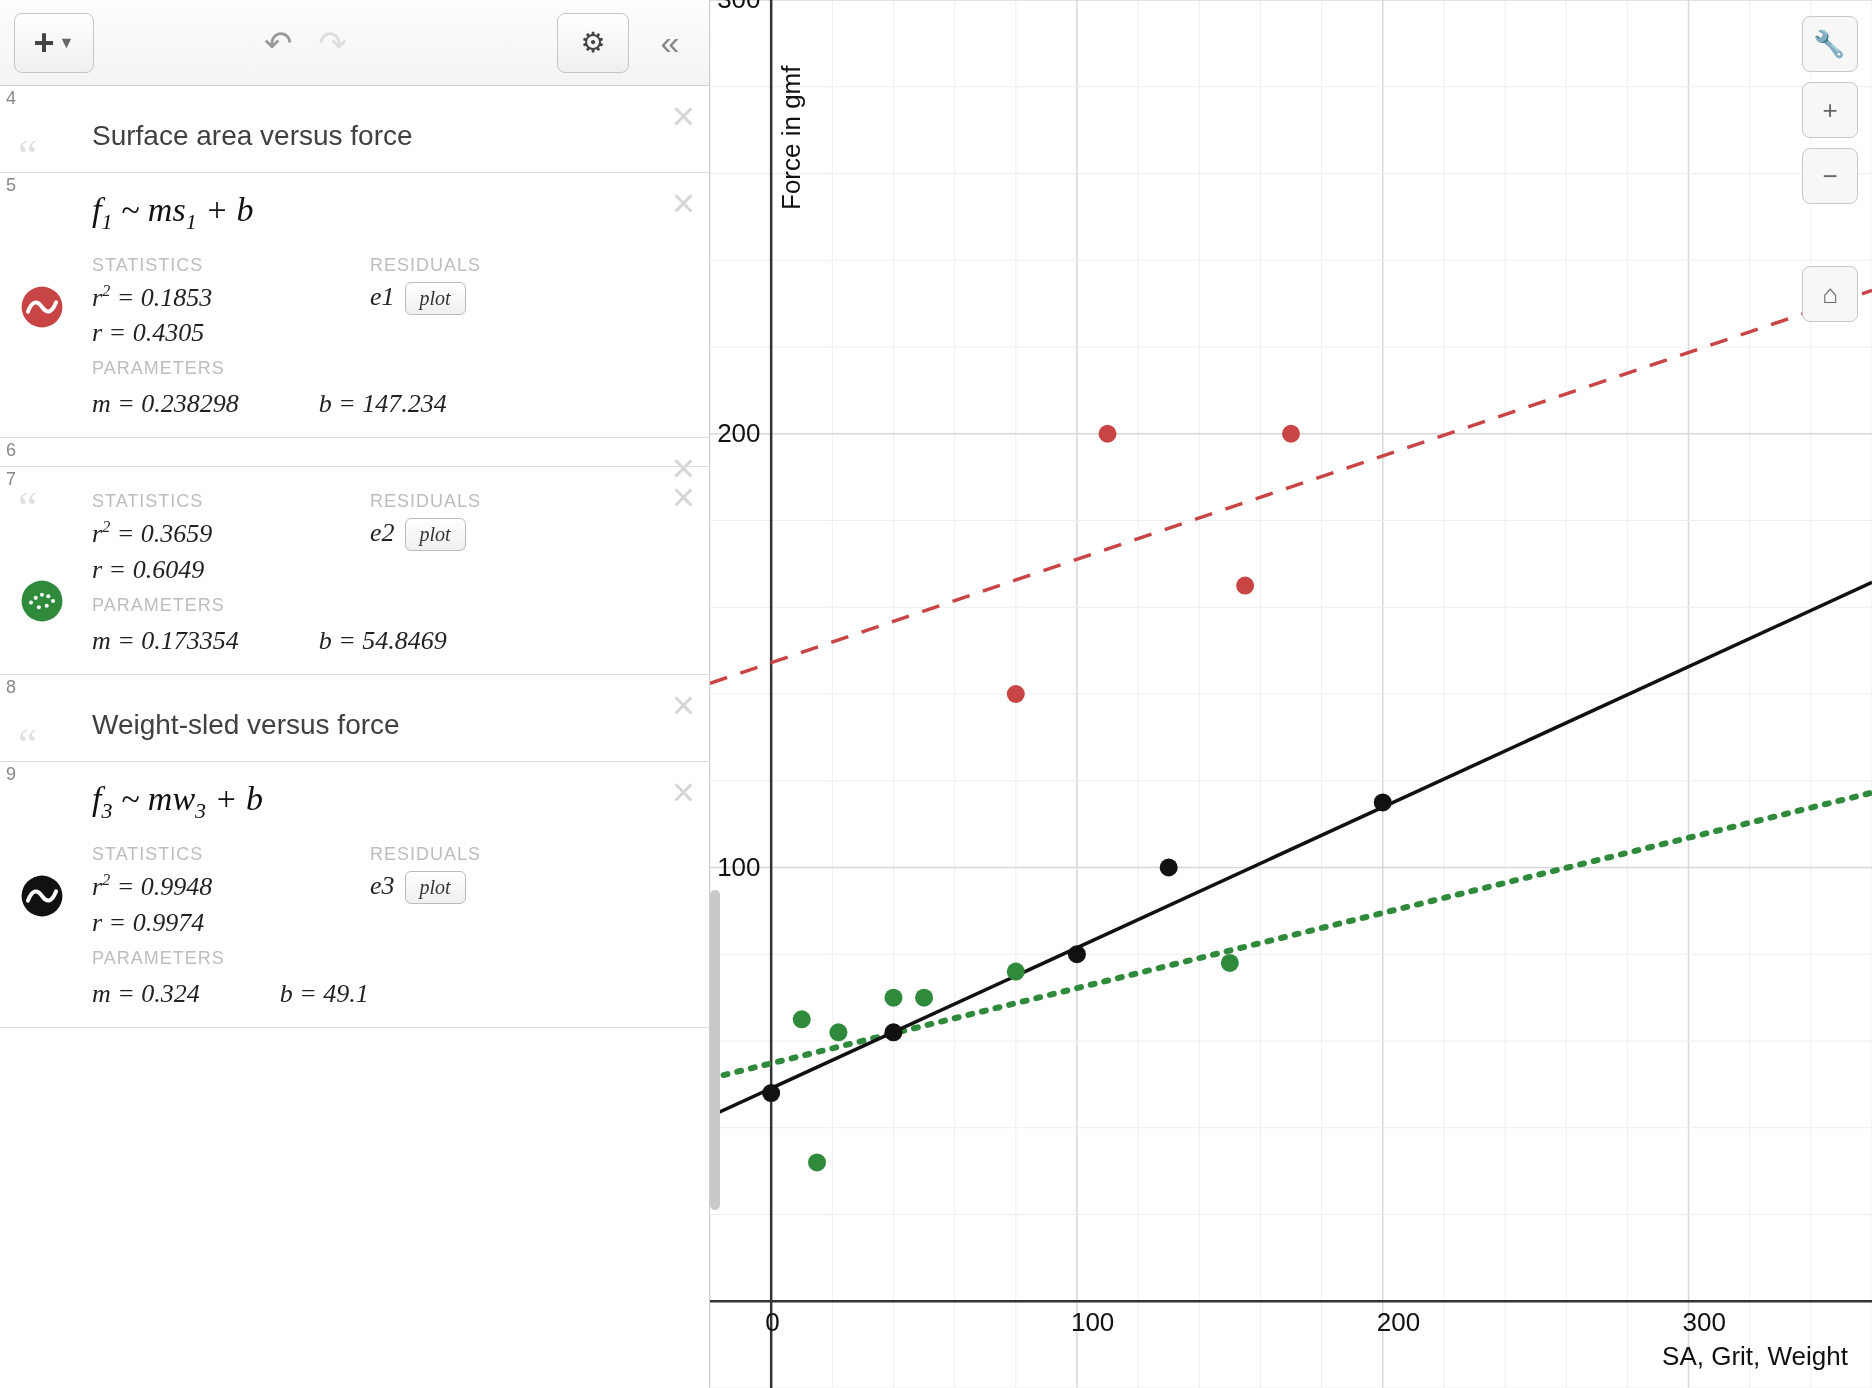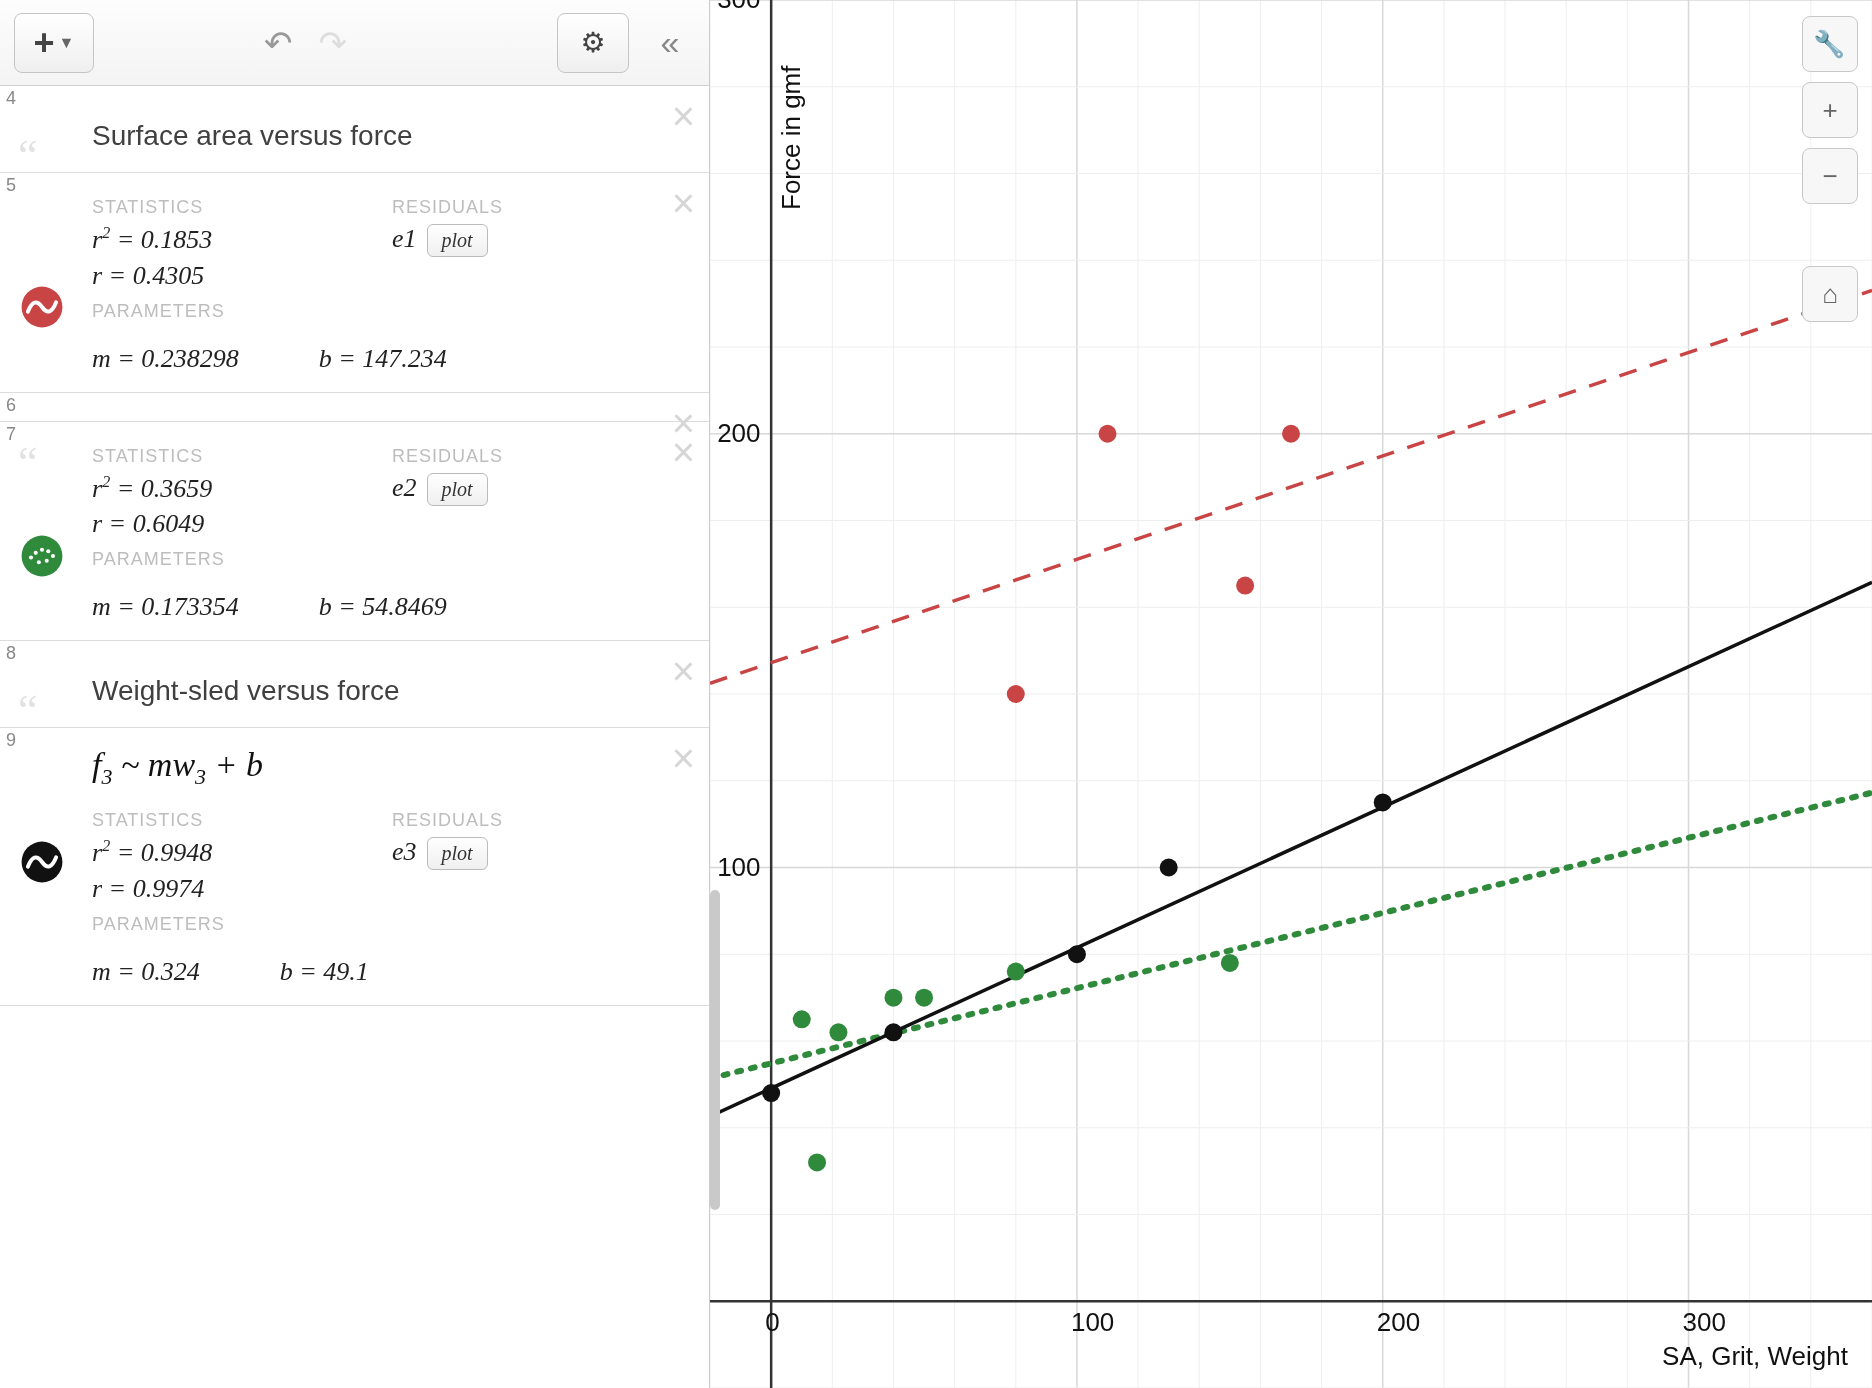--- a/index.html
+++ b/index.html
@@ -23,26 +23,26 @@
 .rownum { position:absolute; left:6px; top:2px; font-size:18px; color:#888; }
 .row .close { position:absolute; right:14px; top:10px; font-size:40px; color:#d6d6d6; cursor:pointer; line-height:1;}
 .noterow .quote { position:absolute; left:18px; top:44px; font-size:44px; color:#e2e2e2; font-family: Georgia, serif;}
 .noterow .text { font-size:28px; color:#404040; padding: 20px 0 6px 0;}
 .regrow { padding-bottom:18px;}
 .badge { position:absolute; left:14px; top:106px; width:56px; height:56px; border-radius:50%; display:flex; align-items:center; justify-content:center; }
 .badge svg { width:44px; height:44px; }
 .formula { font-family: "Times New Roman", Georgia, serif; font-style: italic; font-size:34px; color:#111; padding: 4px 0 10px 0;}
 .formula .sub { font-size:22px; vertical-align: sub; }
 .secthdr { font-size:18px; letter-spacing:1px; color:#bdbdbd; margin-top:10px; }
-.stats-row { display:flex; gap: 80px; }
+.stats-row { display:flex; gap: 58px; }
 .stats-col { min-width: 220px; }
 .statline { font-family:"Times New Roman",serif; font-style:italic; font-size:26px; color:#222; margin-top:6px;}
 .statline .sup { font-size:16px; vertical-align:super; }
 .plotbtn { display:inline-block; border:1px solid #bbb; border-radius:6px; background:linear-gradient(#fff,#efefef); padding:4px 14px; font-size:20px; color:#333; margin-left:10px; cursor:pointer;}
-.params { display:flex; gap: 80px; margin-top:16px;}
+.params { display:flex; gap: 80px; margin-top:4px;}
 .graph { flex:1; position:relative; background:#fff; }
 .graph svg.grid { position:absolute; inset:0; width:100%; height:100%; }
 .gbtns { position:absolute; right:14px; top:16px; display:flex; flex-direction:column; gap:10px; }
 .gbtn { width:56px; height:56px; border:1px solid #c8c8c8; border-radius:8px; background:#f7f7f7; display:flex; align-items:center; justify-content:center; font-size:26px; color:#666; cursor:pointer;}
 .gbtn-sep { height: 42px; }
 .axislabel-y { position:absolute; left: 66px; top: 210px; transform: rotate(-90deg); transform-origin: left top; font-size:26px; color:#111; }
 .axislabel-x { position:absolute; bottom:16px; right:24px; font-size:26px; color:#111; }
 .scrolltrack { position:absolute; left:710px; top:0; width:14px; height:100%; }
 .scrollthumb { position:absolute; left:0; width:10px; border-radius:6px; background:#c9c9c9; }
 </style>
@@ -73,20 +73,21 @@
       </div>
       <div class="row regrow">
         <span class="rownum">5</span>
              <span class="close">×</span>
         <div class="badge">
           <svg viewBox="0 0 56 56">
             <circle cx="28" cy="28" r="26" fill="#c94444"></circle>
             <path d="M10 34 Q18 14 28 28 Q38 42 46 22" stroke="#fff" stroke-width="5" fill="none" stroke-linecap="round"></path>
           </svg>
         </div>
+      <div class="formula">f<span class="sub">1</span>  ~  ms<span class="sub">1</span> + b</div>
       <div class="stats-row">
         <div class="stats-col">
           <div class="secthdr">STATISTICS</div>
           <div class="statline">r<span class="sup">2</span> = 0.1853</div>
           <div class="statline">r = 0.4305</div>
         </div>
         <div class="stats-col">
           <div class="secthdr">RESIDUALS</div>
           <div class="statline">e<span class="sub">1</span><span class="plotbtn">plot</span></div>
         </div>

